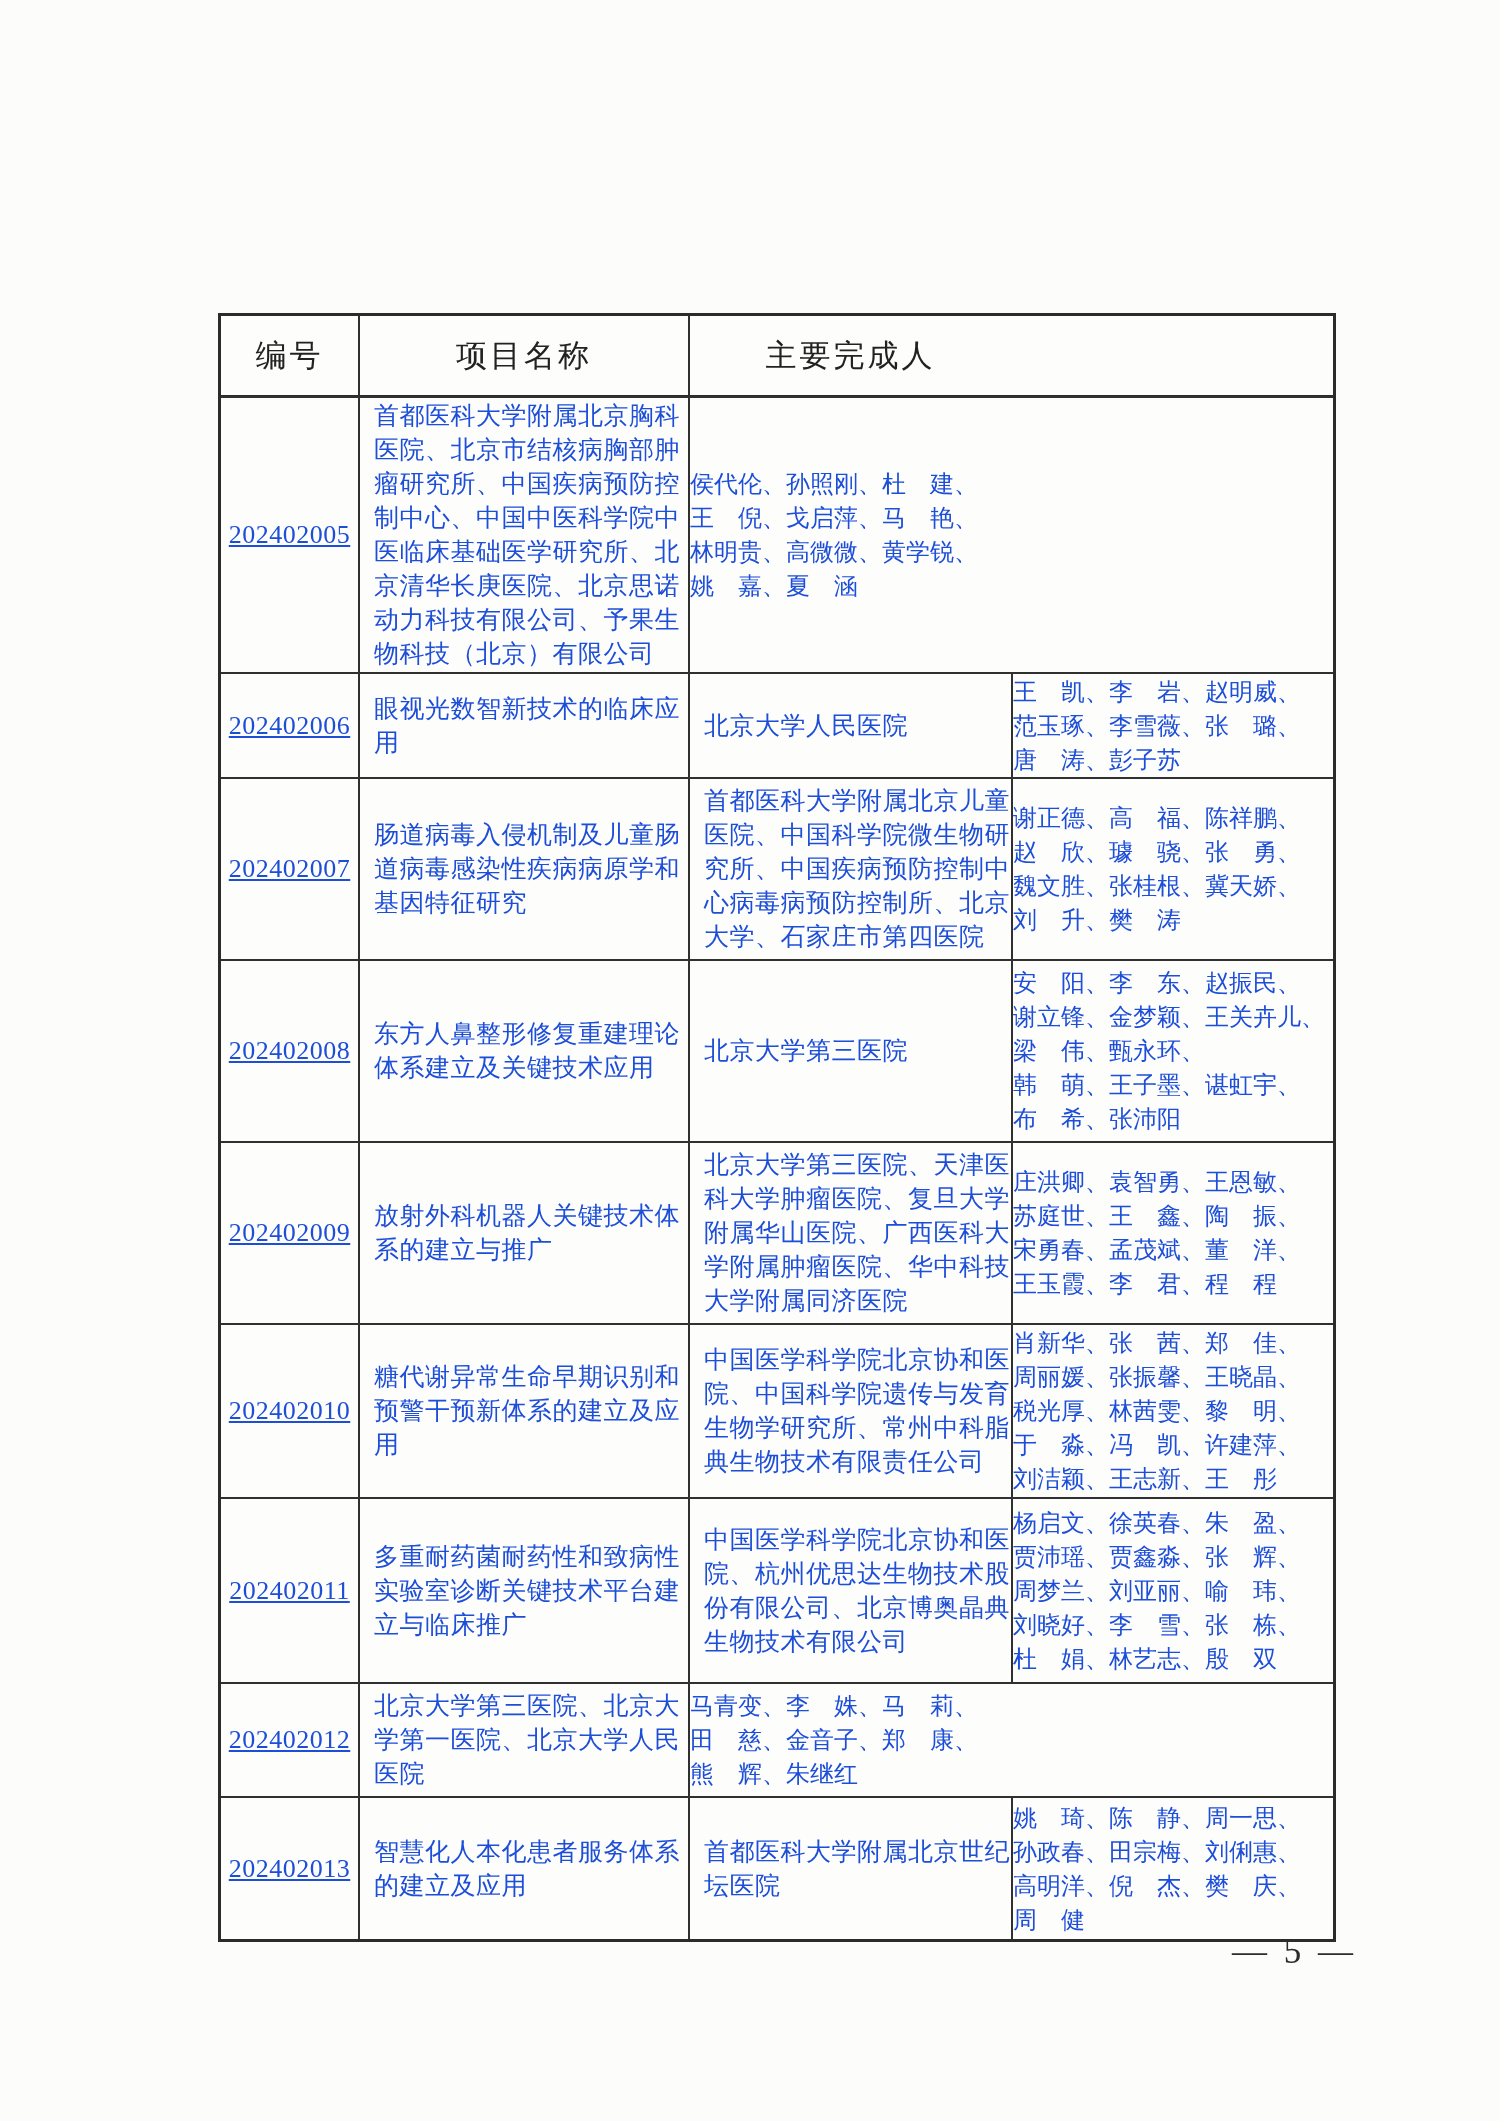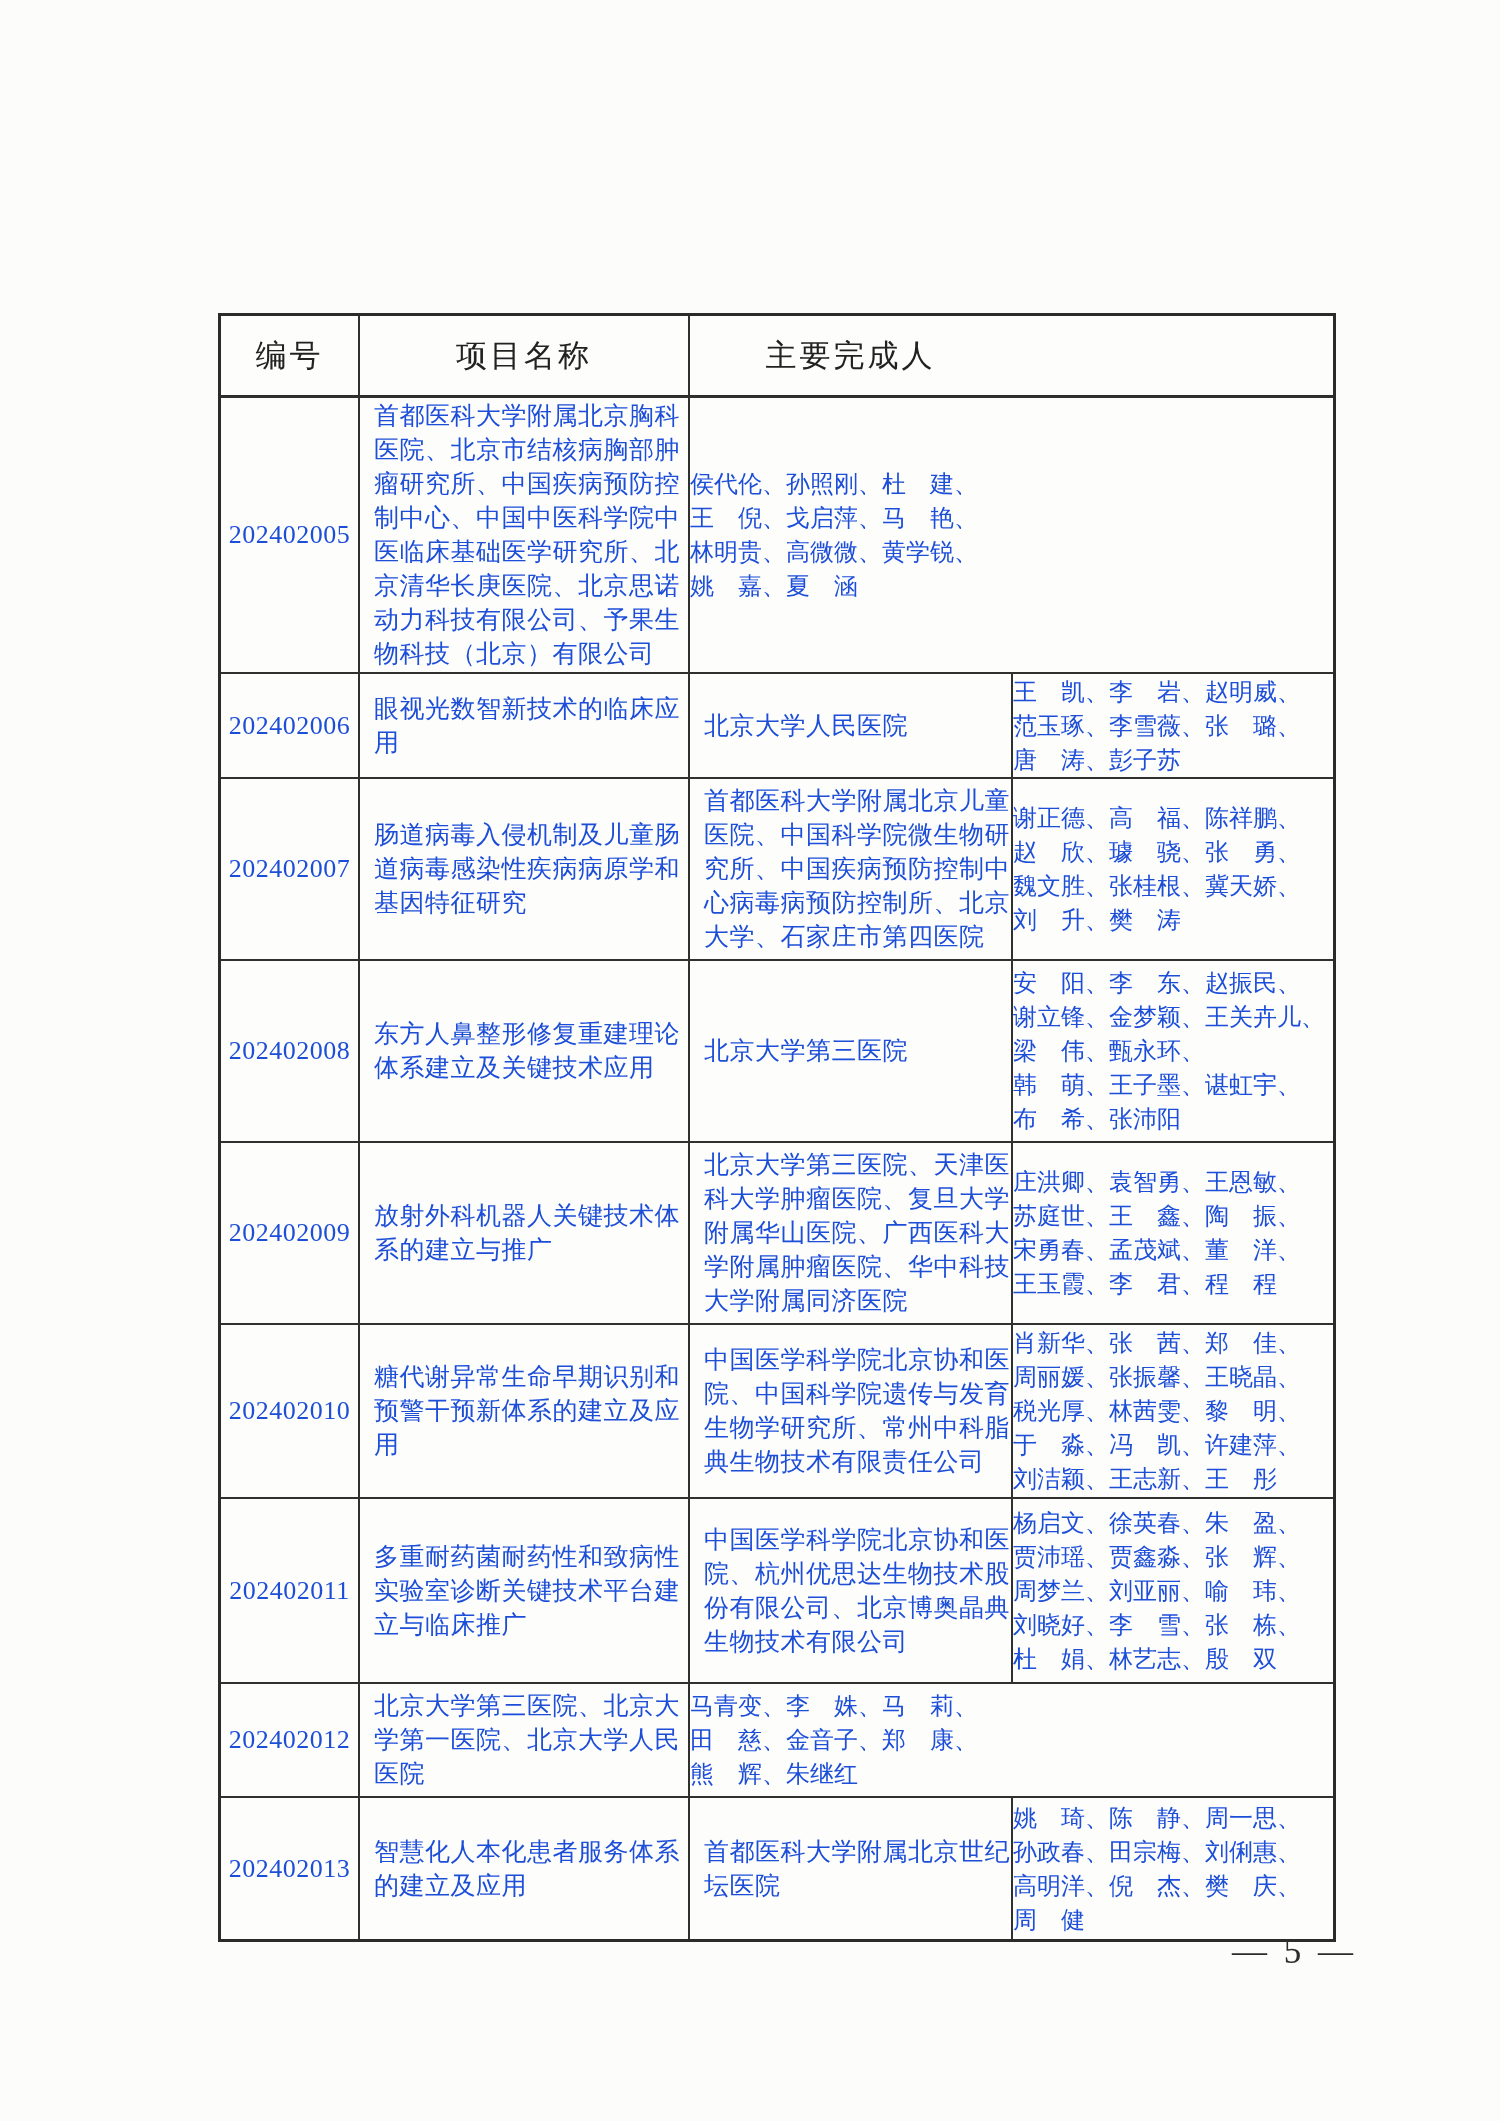--- a/index.html
+++ b/index.html
@@ -60,20 +60,21 @@
     overflow:hidden;
     color:#1d4ed8;
   }
   .cell + .cell{border-left:2px solid #303030;}
   .cell.id{
     justify-content:center;
     padding:16px;
     font-size:26px;
     letter-spacing:0.5px;
     font-family:"Liberation Serif","DejaVu Serif",serif;
+    text-decoration:underline;
   }
   .cell.persons{
     font-size:24px;
     letter-spacing:0;
     padding:0 4px 0 0;
   }
   .page-number{
     position:absolute;
     left:1232px;top:1932px;
     font-size:35px;

